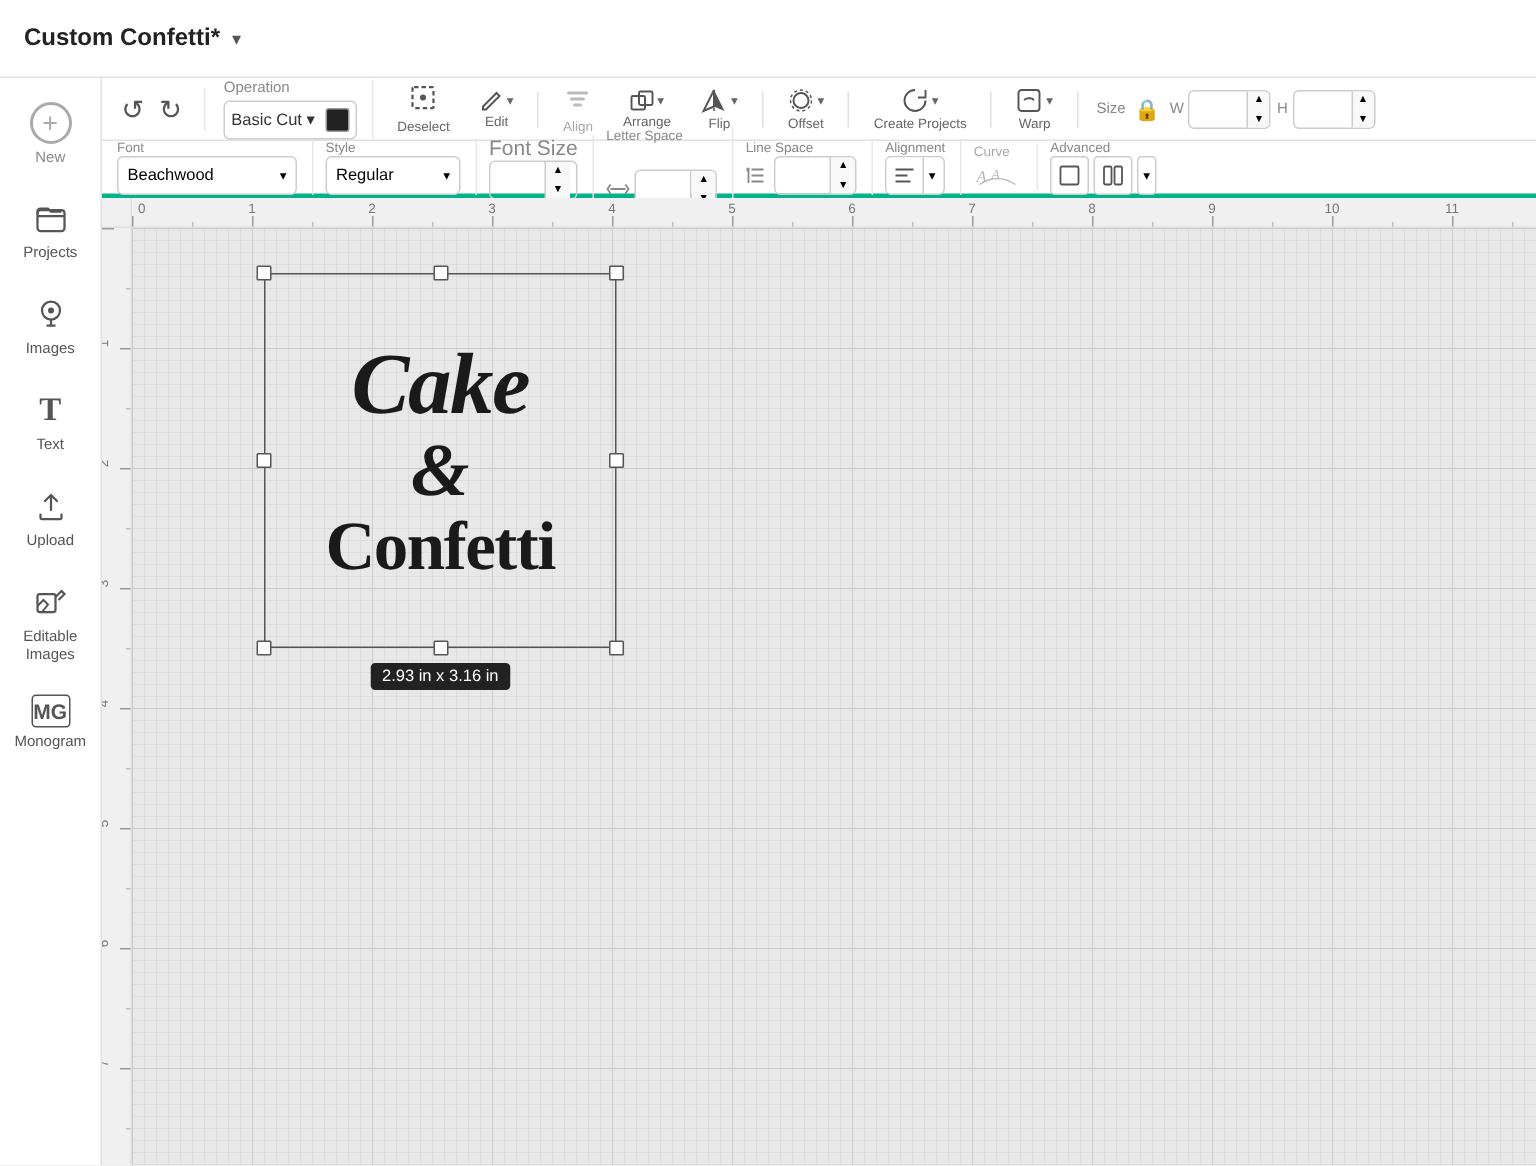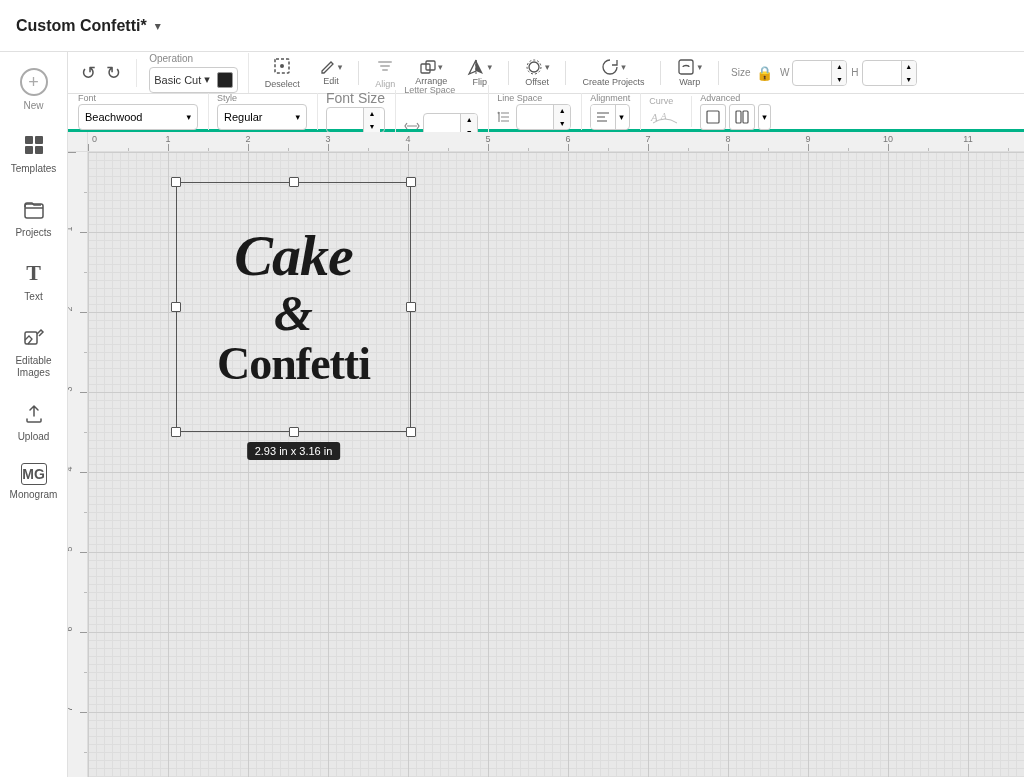--- a/index.html
+++ b/index.html
@@ -467,60 +467,59 @@
 <div id="app">
 
   <div id="sidebar">
     <div class="sidebar-new">
       <div class="plus-circle">+</div>
       <span class="label">New</span>
     </div>
     <div class="sidebar-item">
       <div class="icon-area">
         <svg width="22" height="22" viewBox="0 0 22 22" fill="none">
-            <rect x="2" y="2" width="8" height="8" rx="1" fill="#555"></rect>
-            <rect x="12" y="2" width="8" height="8" rx="1" fill="#555"></rect>
-            <rect x="2" y="12" width="8" height="8" rx="1" fill="#555"></rect>
-            <rect x="12" y="12" width="8" height="8" rx="1" fill="#555"></rect>
-          </svg>
-      </div>
-      <span class="label">Templates</span>
-    </div>
-    <div class="sidebar-item">
-      <div class="icon-area">
-        <svg width="22" height="22" viewBox="0 0 22 22" fill="none">
             <rect x="2" y="6" width="18" height="14" rx="2" fill="none" stroke="#555" stroke-width="1.5"></rect>
             <path d="M2 10h18" stroke="#555" stroke-width="1.5"></path>
             <path d="M2 9V7a2 2 0 012-2h5l2 2h7" stroke="#555" stroke-width="1.5" fill="none"></path>
           </svg>
       </div>
       <span class="label">Projects</span>
     </div>
     <div class="sidebar-item">
+      <div class="icon-area">
+        <svg width="22" height="22" viewBox="0 0 22 22" fill="none">
+            <circle cx="11" cy="9" r="2" fill="#555"></circle>
+            <path d="M11 3a6 6 0 100 12A6 6 0 0011 3z" fill="none" stroke="#555" stroke-width="1.5"></path>
+            <path d="M11 15v4M8 19h6" stroke="#555" stroke-width="1.5"></path>
+          </svg>
+      </div>
+      <span class="label">Images</span>
+    </div>
+    <div class="sidebar-item">
       <div class="icon-area" style="font-size:22px;font-weight:bold;color:#555;font-family:serif;">T</div>
       <span class="label">Text</span>
+    </div>
+    <div class="sidebar-item">
+      <div class="icon-area">
+        <svg width="22" height="22" viewBox="0 0 22 22" fill="none">
+            <path d="M11 14V4M7 8l4-4 4 4" stroke="#555" stroke-width="1.5" stroke-linecap="round"></path>
+            <path d="M4 17v2a1 1 0 001 1h12a1 1 0 001-1v-2" stroke="#555" stroke-width="1.5" stroke-linecap="round"></path>
+          </svg>
+      </div>
+      <span class="label">Upload</span>
     </div>
     <div class="sidebar-item">
       <div class="icon-area">
         <svg width="22" height="22" viewBox="0 0 22 22" fill="none">
             <rect x="2" y="6" width="12" height="12" rx="1.5" fill="none" stroke="#555" stroke-width="1.5"></rect>
             <path d="M14 8l4-4 2 2-4 4" fill="none" stroke="#555" stroke-width="1.5"></path>
             <path d="M2 14l4-4 3 3-4 5" fill="none" stroke="#555" stroke-width="1.3"></path>
           </svg>
       </div>
       <span class="label" style="text-align:center;">Editable Images</span>
-    </div>
-    <div class="sidebar-item">
-      <div class="icon-area">
-        <svg width="22" height="22" viewBox="0 0 22 22" fill="none">
-            <path d="M11 14V4M7 8l4-4 4 4" stroke="#555" stroke-width="1.5" stroke-linecap="round"></path>
-            <path d="M4 17v2a1 1 0 001 1h12a1 1 0 001-1v-2" stroke="#555" stroke-width="1.5" stroke-linecap="round"></path>
-          </svg>
-      </div>
-      <span class="label">Upload</span>
     </div>
     <div class="sidebar-item">
       <div class="icon-area" style="font-size:14px;font-weight:bold;color:#555;border:1.5px solid #555;border-radius:3px;width:26px;height:22px;display:flex;align-items:center;justify-content:center;">MG</div>
       <span class="label">Monogram</span>
     </div>
   </div>
 
   <div id="right-panel">
 
     <div id="toolbar-top">

